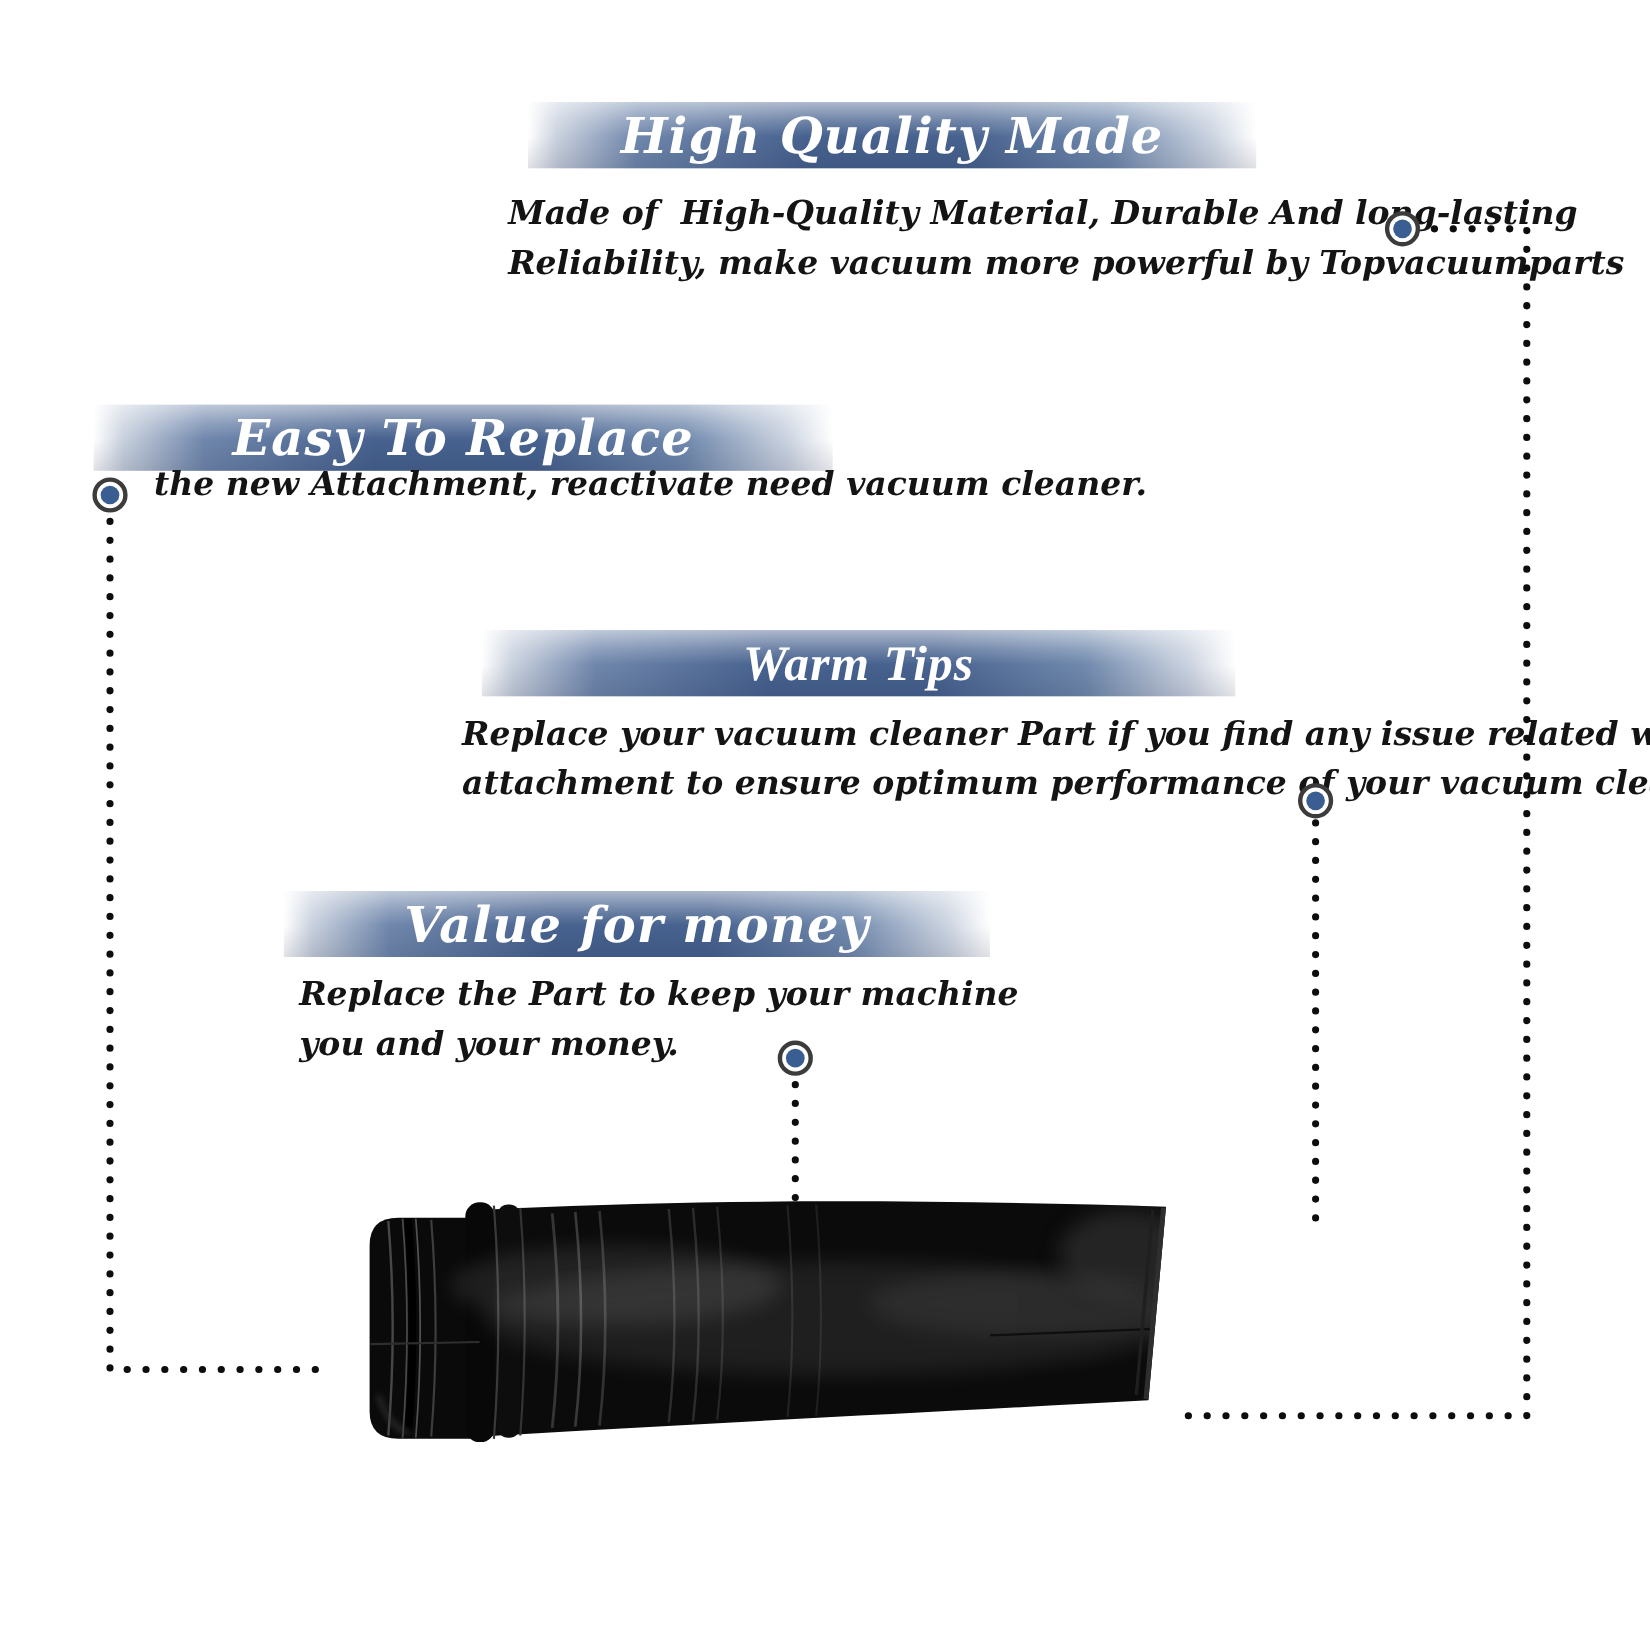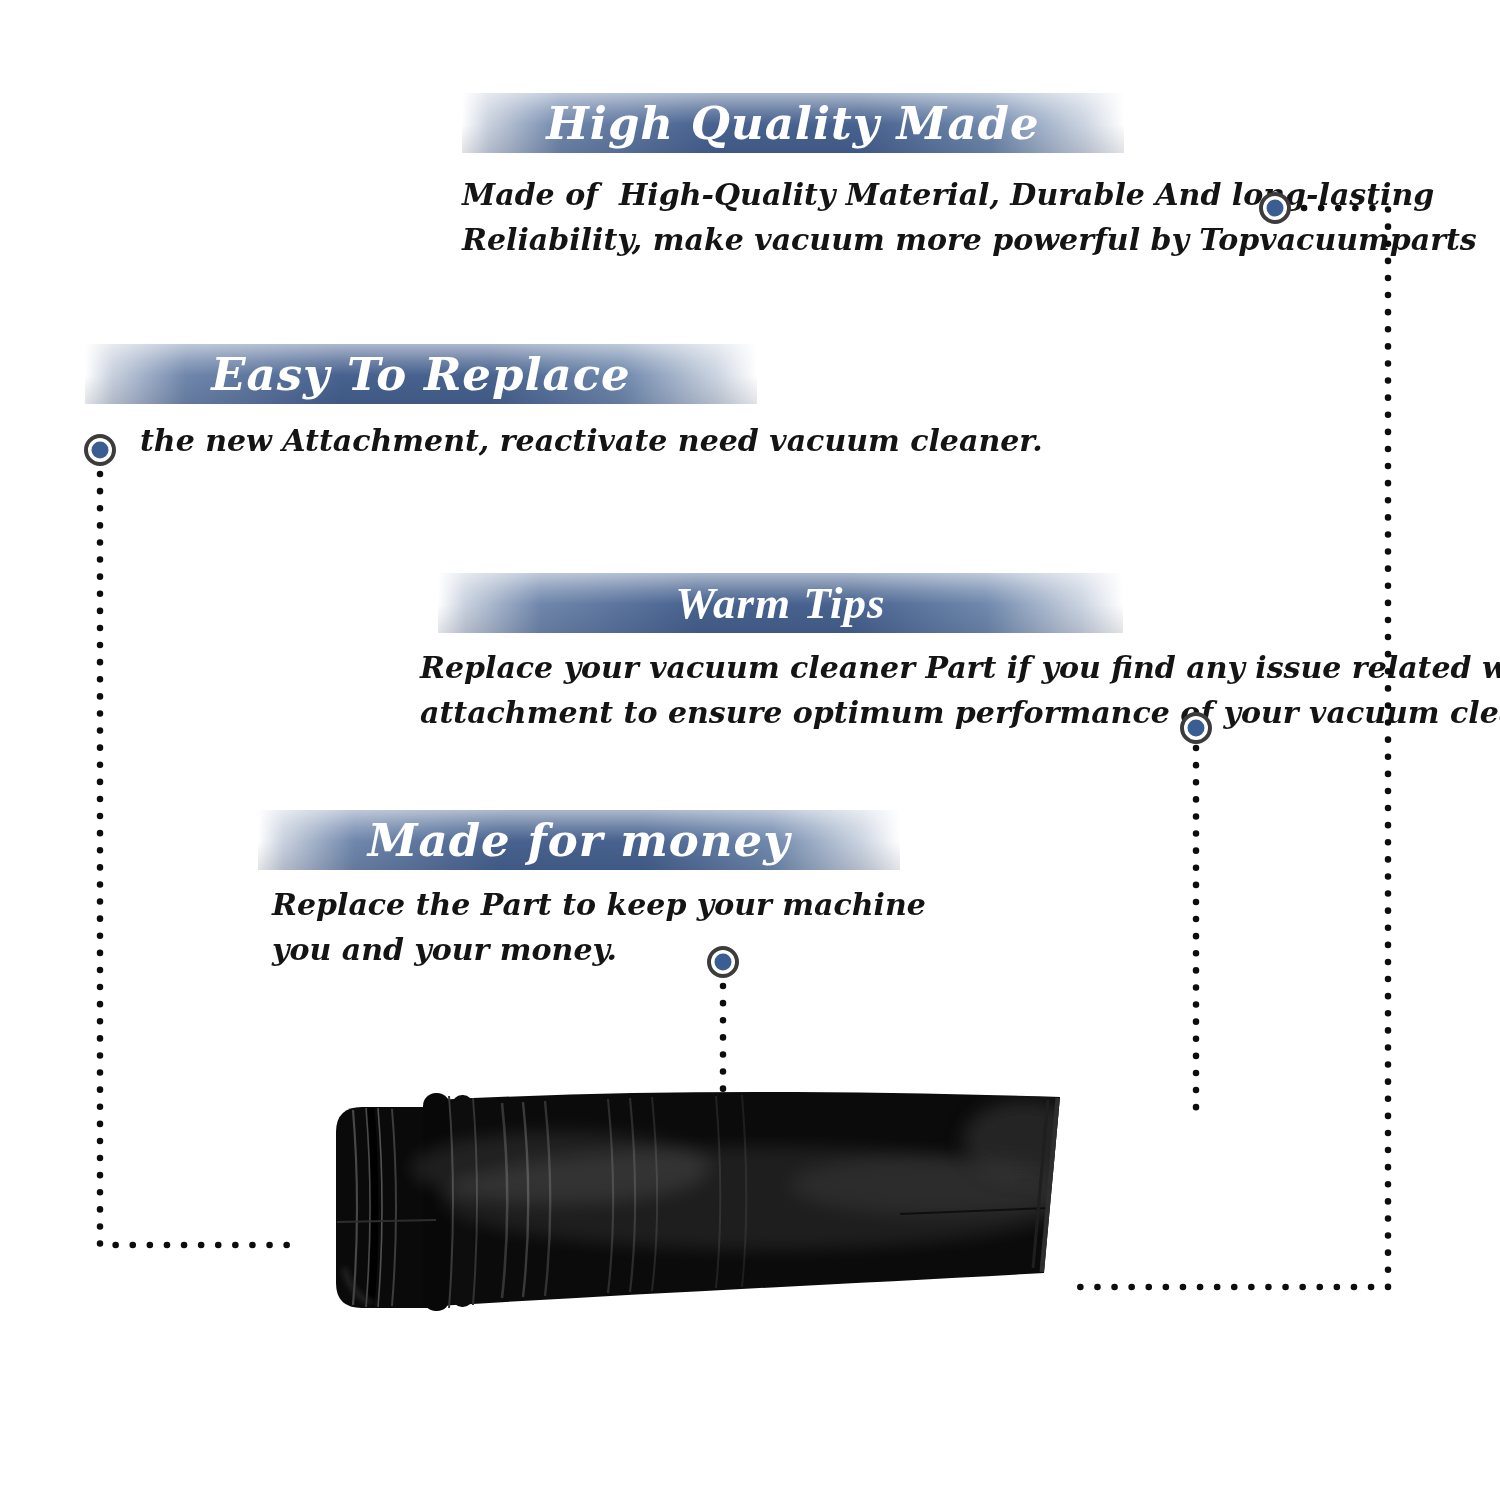--- a/index.html
+++ b/index.html
@@ -3,22 +3,22 @@
 <meta charset="utf-8">
 <style>
   html,body{margin:0;padding:0;background:#fff;}
   #page{position:relative;width:1500px;height:1500px;background:#ffffff;overflow:hidden;
         font-family:"DejaVu Serif","Liberation Serif",serif;}
   .band{position:absolute;height:60px;display:flex;align-items:center;justify-content:center;
     background-image:
       linear-gradient(to bottom, rgba(255,255,255,.55) 0%, rgba(255,255,255,.22) 28%, rgba(255,255,255,0) 52%, rgba(8,18,48,.12) 100%),
       linear-gradient(to right, #ffffff 0%, #c9d1de 4%, #7087ac 15%, #47628f 38%, #47628f 60%, #7089ad 80%, #ccd4e1 94%, #ffffff 100%);}
   .band .title{font-style:italic;font-weight:bold;color:#ffffff;font-size:45px;letter-spacing:1px;white-space:pre;}
-  .band1{left:462px;top:93px;width:662px;}
-  .band2{left:85px;top:344px;width:672px;}
+  .band1{left:480px;top:93px;width:662px;}
+  .band2{left:85px;top:368px;width:672px;}
   .band3{left:438px;top:573px;width:685px;font-family:Liberation Serif, serif;}
   .band4{left:258px;top:810px;width:642px;}
   .body-text{position:absolute;font-style:italic;font-weight:bold;color:#141414;font-size:30px;line-height:45px;}
   .body-text .line{white-space:pre;}
   .body1{left:462px;top:172px;}
   .body2{left:140px;top:418px;}
   .body3{left:420px;top:645px;width:880px;text-align:center;}
   .body4{left:272px;top:882px;}
   #overlay{position:absolute;left:0;top:0;pointer-events:none;}
 </style>
@@ -44,21 +44,21 @@
 
   <div class="band band3">
     <span class="title">Warm Tips</span>
   </div>
   <div class="body-text body3">
     <div class="line">Replace your vacuum cleaner Part if you find any issue related with</div>
     <div class="line">attachment to ensure optimum performance of your vacuum cleaner.</div>
   </div>
 
   <div class="band band4">
-    <span class="title">Made for money</span>
+    <span class="title">Value for money</span>
   </div>
   <div class="body-text body4">
     <div class="line">Replace the Part to keep your machine</div>
     <div class="line">you and your money.</div>
   </div>
 
   <svg id="overlay" width="1500" height="1500" viewBox="0 0 1500 1500">
     <defs>
       <filter id="soft" x="-40%" y="-40%" width="180%" height="180%">
         <feGaussianBlur stdDeviation="9"></feGaussianBlur>

